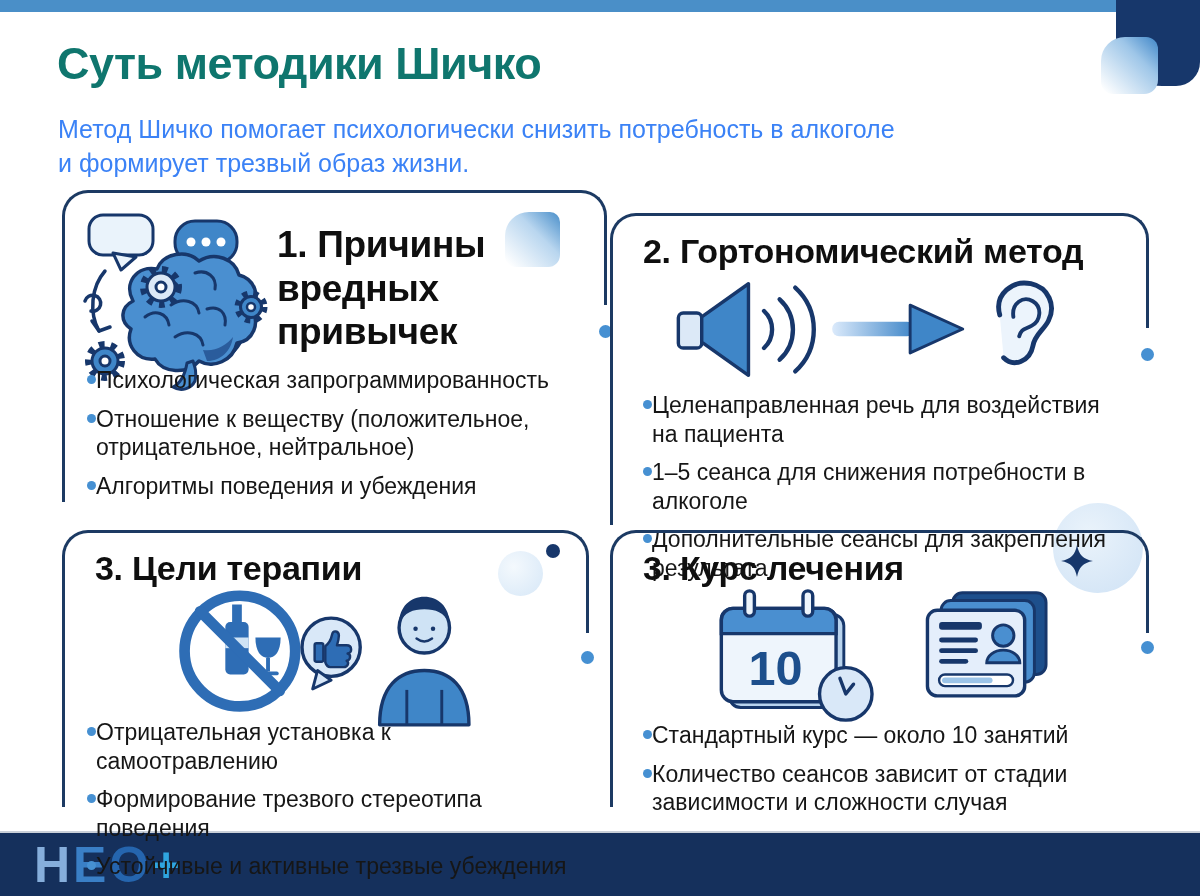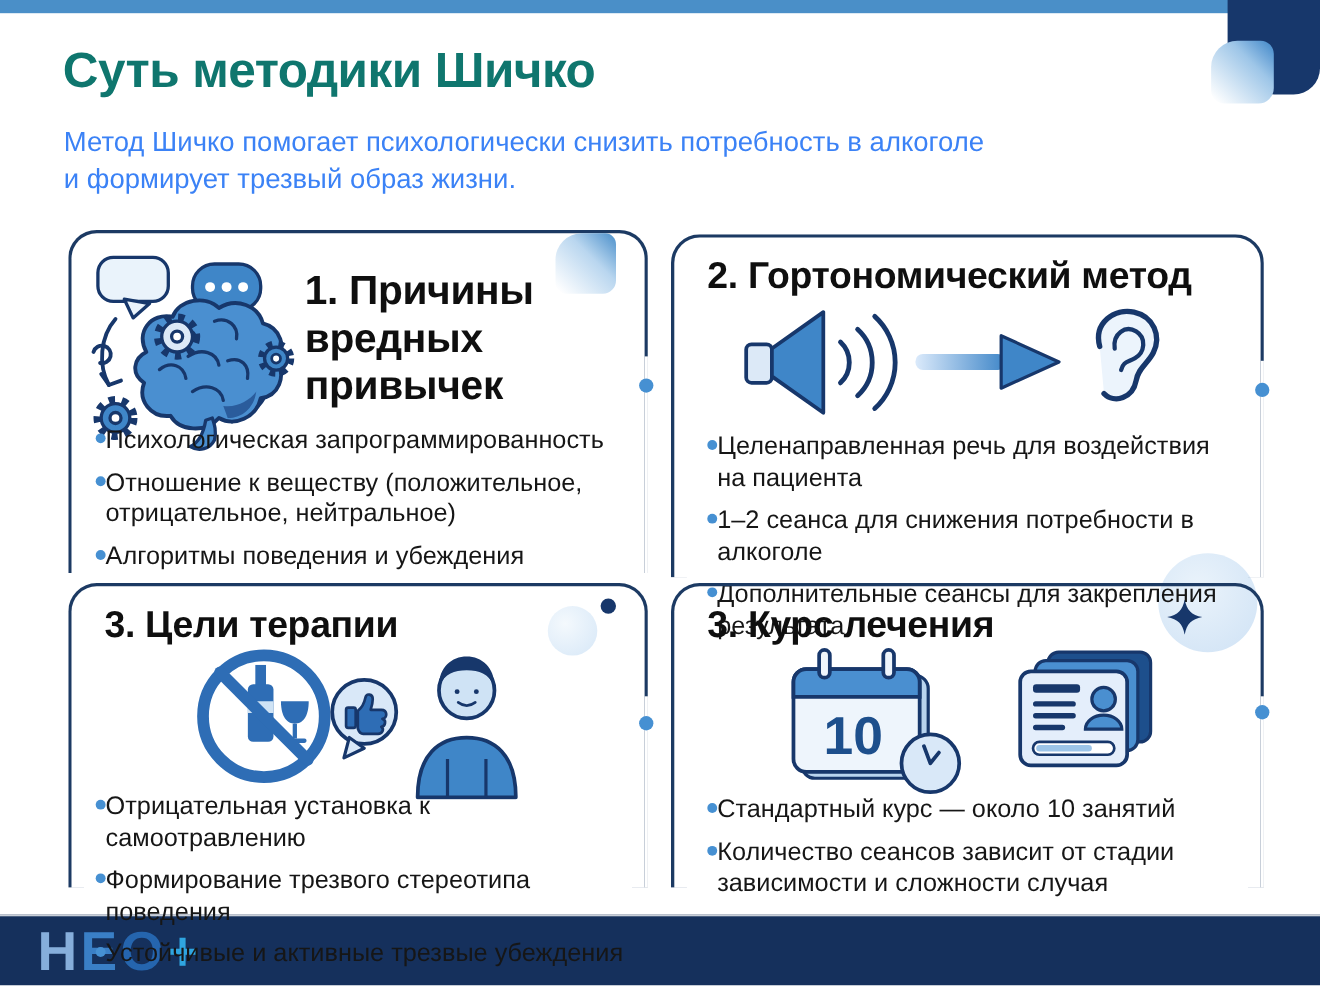--- a/index.html
+++ b/index.html
@@ -17,21 +17,21 @@
   
   .title{position:absolute;left:57px;top:38px;font-size:45px;font-weight:800;color:#0f766e;
     letter-spacing:-0.5px;}
   .subtitle{position:absolute;left:58px;top:112px;font-size:25px;line-height:1.36;color:#3b82f6;}
   
   .card{position:absolute;border:3px solid #1c3a63;border-bottom:none;
     border-radius:26px 26px 0 0;background:transparent;z-index:2;}
   .card .rmask{position:absolute;right:-3px;width:3px;background:#ffffff;z-index:3;}
   .card .edge-dot{position:absolute;right:-8px;width:13px;height:13px;border-radius:50%;
     background:#4690d2;z-index:4;}
-  #card1{left:62px;top:209px;width:521px;height:309px;}
+  #card1{left:62px;top:190px;width:521px;height:309px;padding-left:18px;}
   #card2{left:610px;top:213px;width:533px;height:309px;}
   #card3{left:62px;top:530px;width:521px;height:274px;}
   #card4{left:610px;top:530px;width:533px;height:274px;}
   #card1 .rmask,#card2 .rmask{top:112px;height:197px;}
   #card1 .edge-dot,#card2 .edge-dot{top:132px;}
   #card3 .rmask,#card4 .rmask{top:100px;height:174px;}
   #card3 .edge-dot{top:118px;}
   #card4 .edge-dot{top:108px;}
   .card-title{position:absolute;font-weight:800;color:#0f0f0f;letter-spacing:-0.3px;}
   #card1 .card-title{left:212px;top:30px;width:260px;font-size:37px;line-height:1.18;}
@@ -183,21 +183,21 @@
         </g>
       </svg>
     </div>
     <ul class="bullets">
       <li>
           <span class="b-dot"></span>
           <span>Целенаправленная речь для воздействия на пациента</span>
         </li>
       <li>
           <span class="b-dot"></span>
-          <span>1–2 сеанса для снижения потребности в алкоголе</span>
+          <span>1–5 сеанса для снижения потребности в алкоголе</span>
         </li>
       <li>
           <span class="b-dot"></span>
           <span>Дополнительные сеансы для закрепления результата</span>
         </li>
     </ul>
   </div>
 
   <div class="card" id="card3">
     <div class="rmask"></div>

